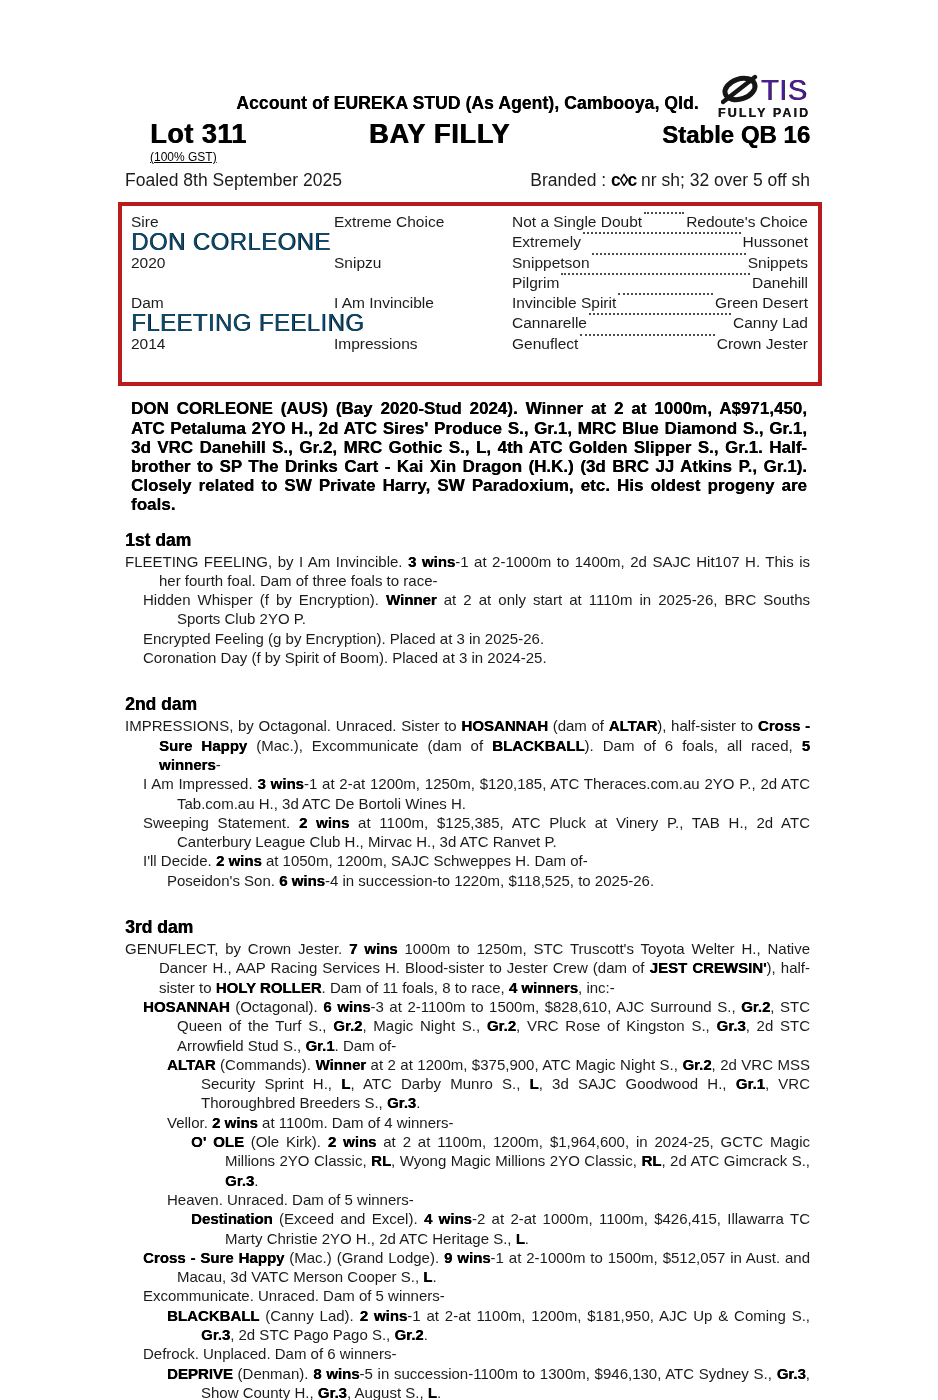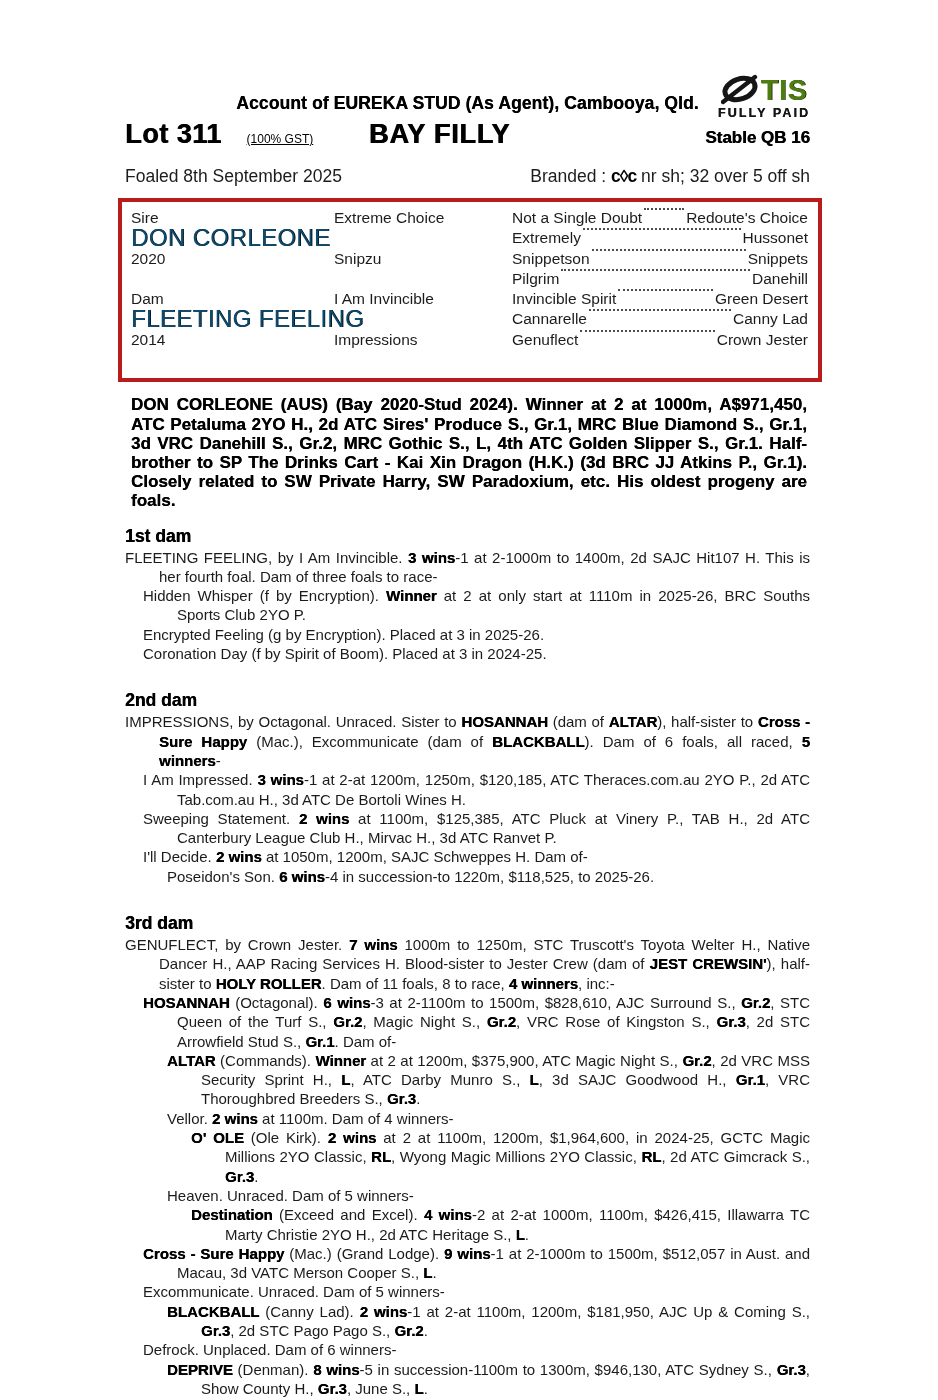--- a/index.html
+++ b/index.html
@@ -8,36 +8,36 @@
     font-family:"Liberation Sans", sans-serif;
     -webkit-font-smoothing:antialiased;
   }
   .page{position:relative;width:938px;height:1400px;box-sizing:border-box;
         padding:93px 128px 0 125px;}
 
   
   .logo{position:absolute;top:74px;right:124px;width:100px;text-align:center;}
   .logo-row{display:flex;align-items:center;justify-content:center;gap:1px;}
   .q-svg{display:block;}
-  .logo-tis{font-size:29px;font-weight:700;letter-spacing:.5px;color:#4d7c0f;
+  .logo-tis{font-size:29px;font-weight:400;letter-spacing:.5px;color:#4c1d95;
             text-shadow:.7px 0 0 #161616;line-height:30px;}
   .logo-sub{font-size:12.5px;font-weight:700;letter-spacing:2.1px;color:#161616;
             margin-top:1px;text-shadow:.3px 0 0 #161616;}
 
   
   .account{font-weight:700;font-size:17.5px;text-align:center;letter-spacing:.1px;
            text-shadow:.3px 0 0 #000;}
   .lot-row{display:grid;grid-template-columns:1fr auto 1fr;align-items:baseline;margin-top:5px;}
-  .lot-left{justify-self:start;display:flex;align-items:baseline;}
+  .lot-left{justify-self:start;display:flex;align-items:baseline;flex-direction:column;}
   .lot{font-size:27px;font-weight:700;letter-spacing:.5px;text-shadow:.8px 0 0 #000;}
   .gst{font-size:12px;margin-left:25px;text-decoration:underline;}
   .title{font-size:27px;font-weight:700;letter-spacing:.8px;text-shadow:.8px 0 0 #000;
          transform:translateX(-28px);}
-  .stable{justify-self:end;font-size:17px;font-weight:700;text-shadow:.5px 0 0 #000;}
-  .foal-row{display:flex;justify-content:space-between;font-size:17.5px;margin-top:16px;
+  .stable{justify-self:end;font-size:24px;font-weight:700;text-shadow:.5px 0 0 #000;}
+  .foal-row{display:flex;justify-content:space-between;font-size:17.5px;margin-top:6px;
             color:#1c1c1c;}
   .brandmark{font-weight:700;letter-spacing:-1px;color:#000;}
 
   
   .ped-table{border:4px solid #b91c1c;margin:11px 0 0 -7px;width:704px;box-sizing:border-box;
              display:grid;grid-template-columns:203px 178px 1fr;
              padding:6px 10px 8px 9px;font-size:15.5px;color:#1c1c1c;}
   .ped-col{min-width:0;}
   .pl{height:20.3px;line-height:20.3px;white-space:nowrap;}
   .pl.b{font-weight:400;font-size:24px;letter-spacing:.4px;color:#0c4a6e;
@@ -179,17 +179,17 @@
         <div class="p i1"><b>HOSANNAH</b><span> (Octagonal). </span><b>6 wins</b><span>-3 at 2-1100m to 1500m, $828,610, AJC Surround S., </span><b>Gr.2</b><span>, STC Queen of the Turf S., </span><b>Gr.2</b><span>, Magic Night S., </span><b>Gr.2</b><span>, VRC Rose of Kingston S., </span><b>Gr.3</b><span>, 2d STC Arrowfield Stud S., </span><b>Gr.1</b><span>. Dam of-</span></div>
         <div class="p i2"><b>ALTAR</b><span> (Commands). </span><b>Winner</b><span> at 2 at 1200m, $375,900, ATC Magic Night S., </span><b>Gr.2</b><span>, 2d VRC MSS Security Sprint H., </span><b>L</b><span>, ATC Darby Munro S., </span><b>L</b><span>, 3d SAJC Goodwood H., </span><b>Gr.1</b><span>, VRC Thoroughbred Breeders S., </span><b>Gr.3</b><span>.</span></div>
         <div class="p i2"><span>Vellor. </span><b>2 wins</b><span> at 1100m. Dam of 4 winners-</span></div>
         <div class="p i3"><b>O' OLE</b><span> (Ole Kirk). </span><b>2 wins</b><span> at 2 at 1100m, 1200m, $1,964,600, in 2024-25, GCTC Magic Millions 2YO Classic, </span><b>RL</b><span>, Wyong Magic Millions 2YO Classic, </span><b>RL</b><span>, 2d ATC Gimcrack S., </span><b>Gr.3</b><span>.</span></div>
         <div class="p i2"><span>Heaven. Unraced. Dam of 5 winners-</span></div>
         <div class="p i3"><b>Destination</b><span> (Exceed and Excel). </span><b>4 wins</b><span>-2 at 2-at 1000m, 1100m, $426,415, Illawarra TC Marty Christie 2YO H., 2d ATC Heritage S., </span><b>L</b><span>.</span></div>
         <div class="p i1"><b>Cross - Sure Happy</b><span> (Mac.) (Grand Lodge). </span><b>9 wins</b><span>-1 at 2-1000m to 1500m, $512,057 in Aust. and Macau, 3d VATC Merson Cooper S., </span><b>L</b><span>.</span></div>
         <div class="p i1"><span>Excommunicate. Unraced. Dam of 5 winners-</span></div>
         <div class="p i2"><b>BLACKBALL</b><span> (Canny Lad). </span><b>2 wins</b><span>-1 at 2-at 1100m, 1200m, $181,950, AJC Up &amp; Coming S., </span><b>Gr.3</b><span>, 2d STC Pago Pago S., </span><b>Gr.2</b><span>.</span></div>
         <div class="p i1"><span>Defrock. Unplaced. Dam of 6 winners-</span></div>
-        <div class="p i2"><b>DEPRIVE</b><span> (Denman). </span><b>8 wins</b><span>-5 in succession-1100m to 1300m, $946,130, ATC Sydney S., </span><b>Gr.3</b><span>, Show County H., </span><b>Gr.3</b><span>, June S., </span><b>L</b><span>.</span></div>
+        <div class="p i2"><b>DEPRIVE</b><span> (Denman). </span><b>8 wins</b><span>-5 in succession-1100m to 1300m, $946,130, ATC Sydney S., </span><b>Gr.3</b><span>, Show County H., </span><b>Gr.3</b><span>, August S., </span><b>L</b><span>.</span></div>
       </div>
     </div>
 
 </div>
 
 </body></html>

